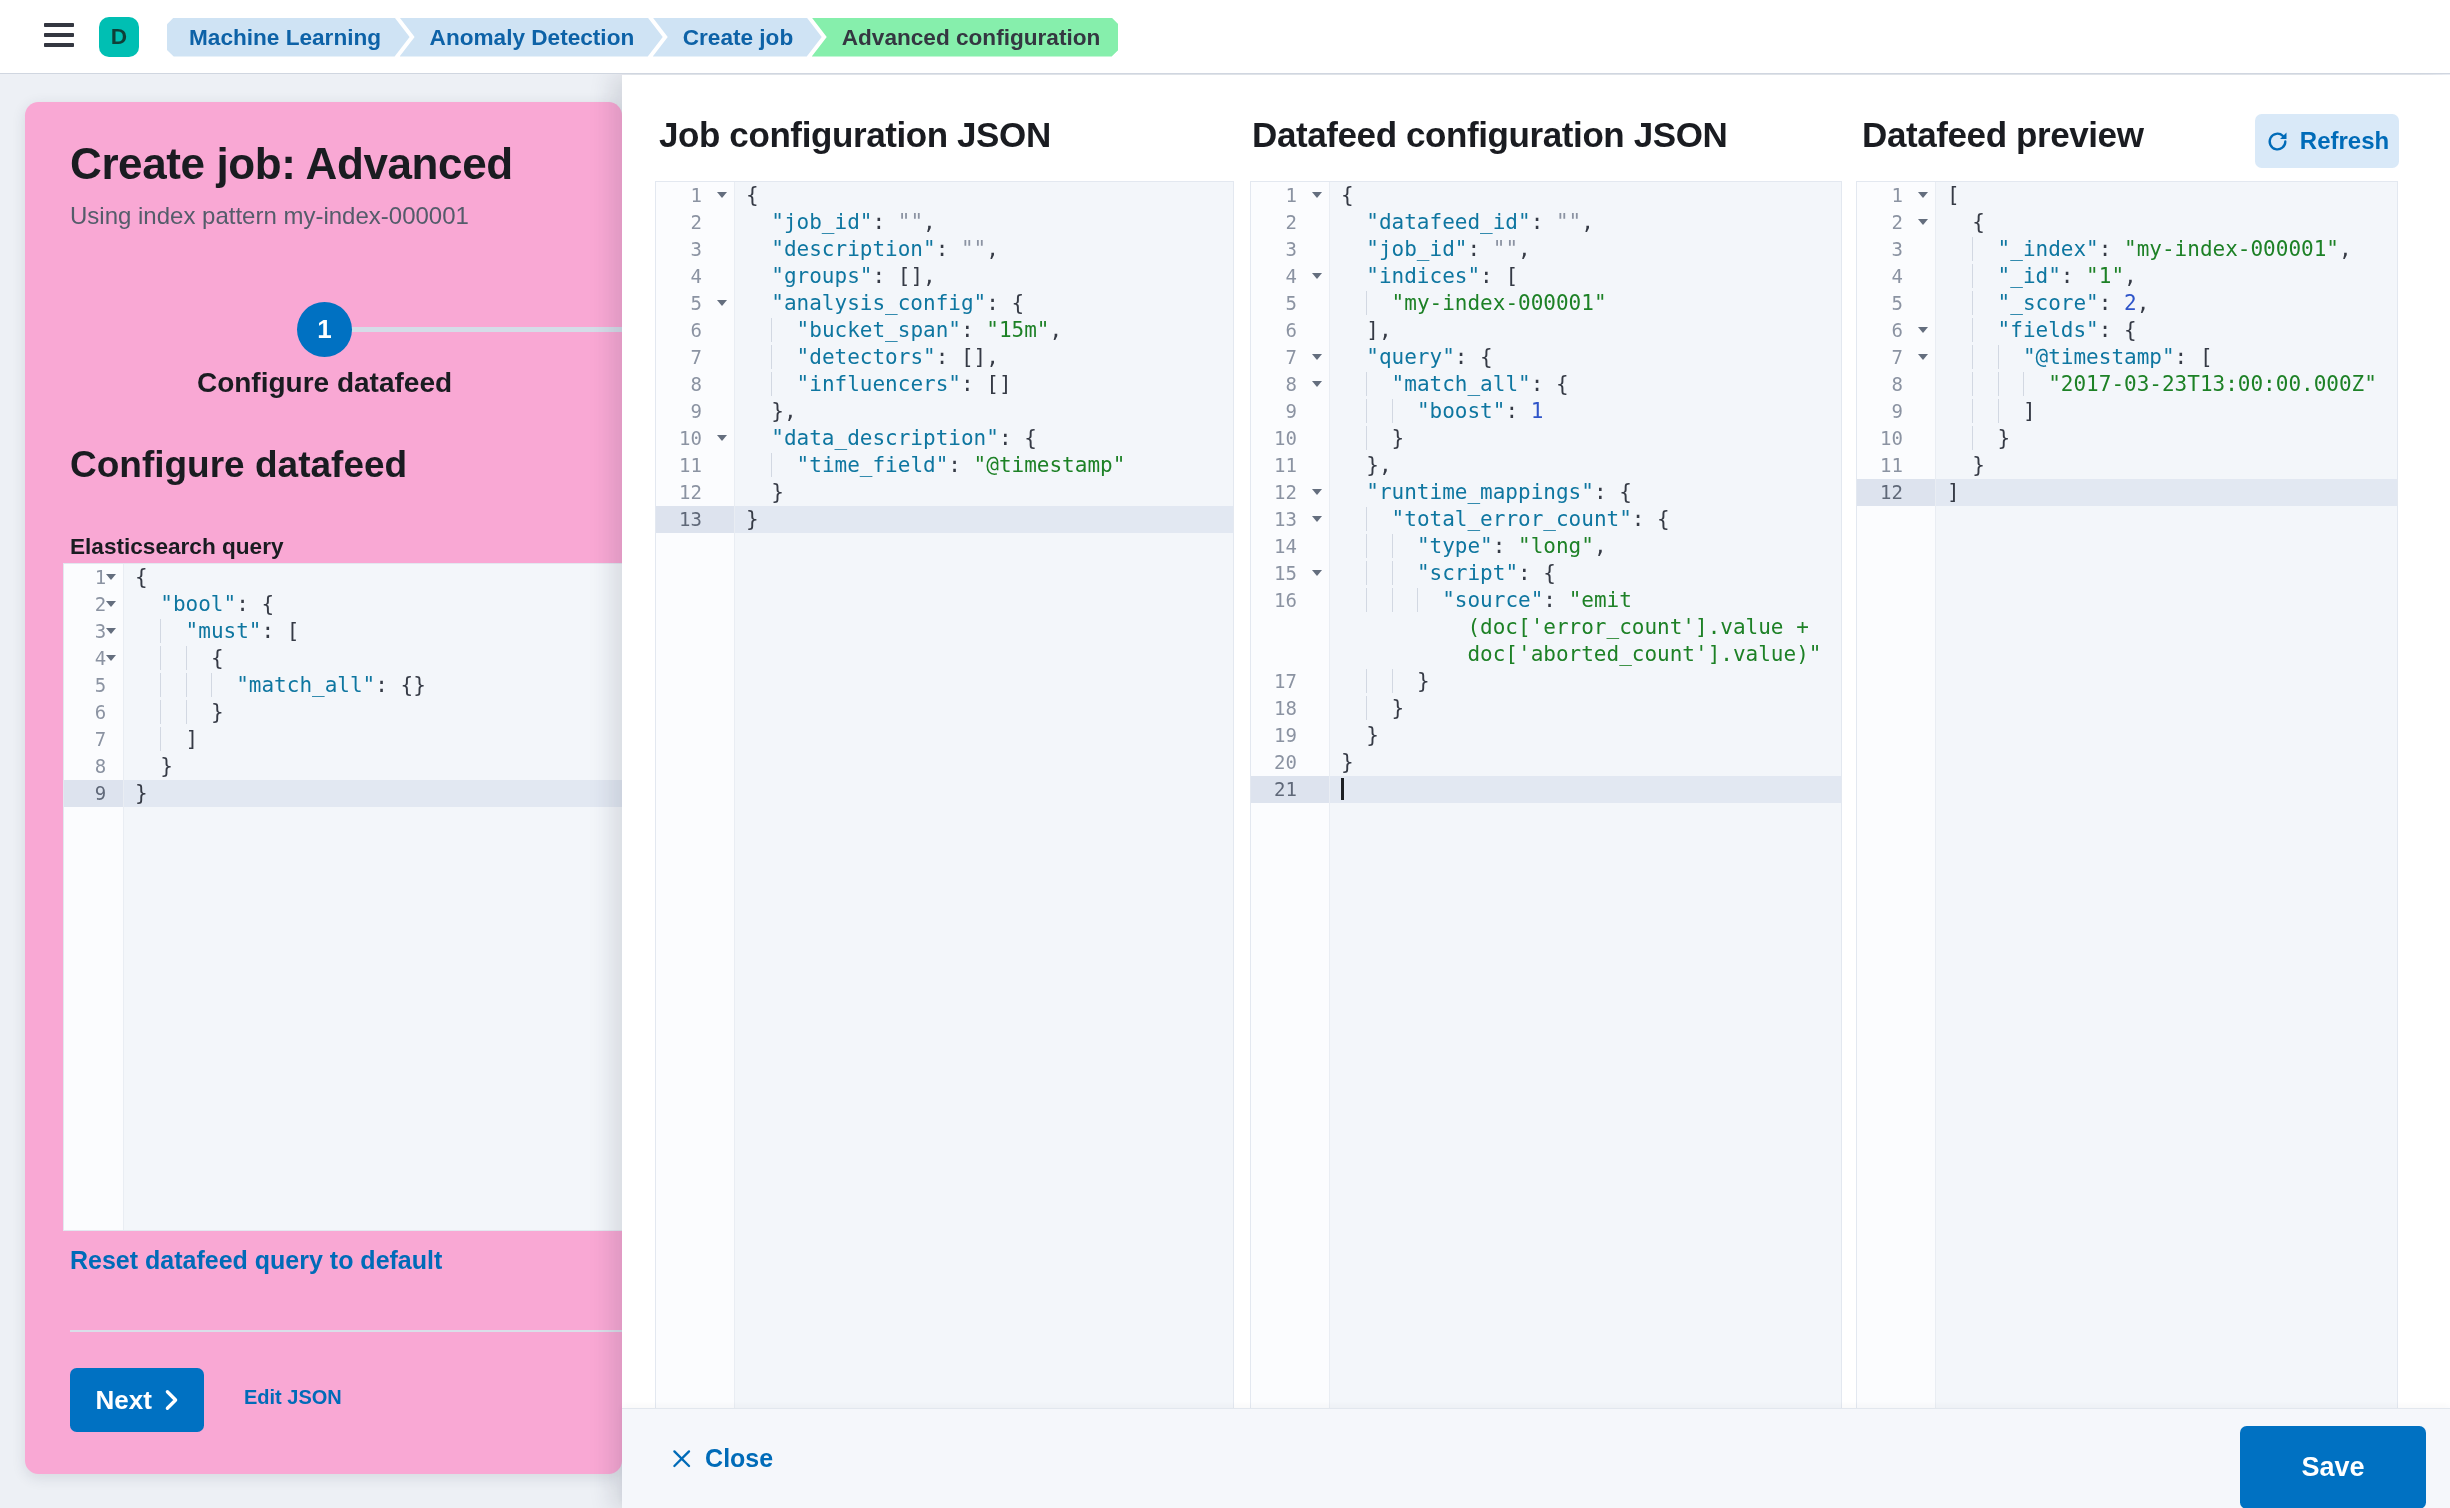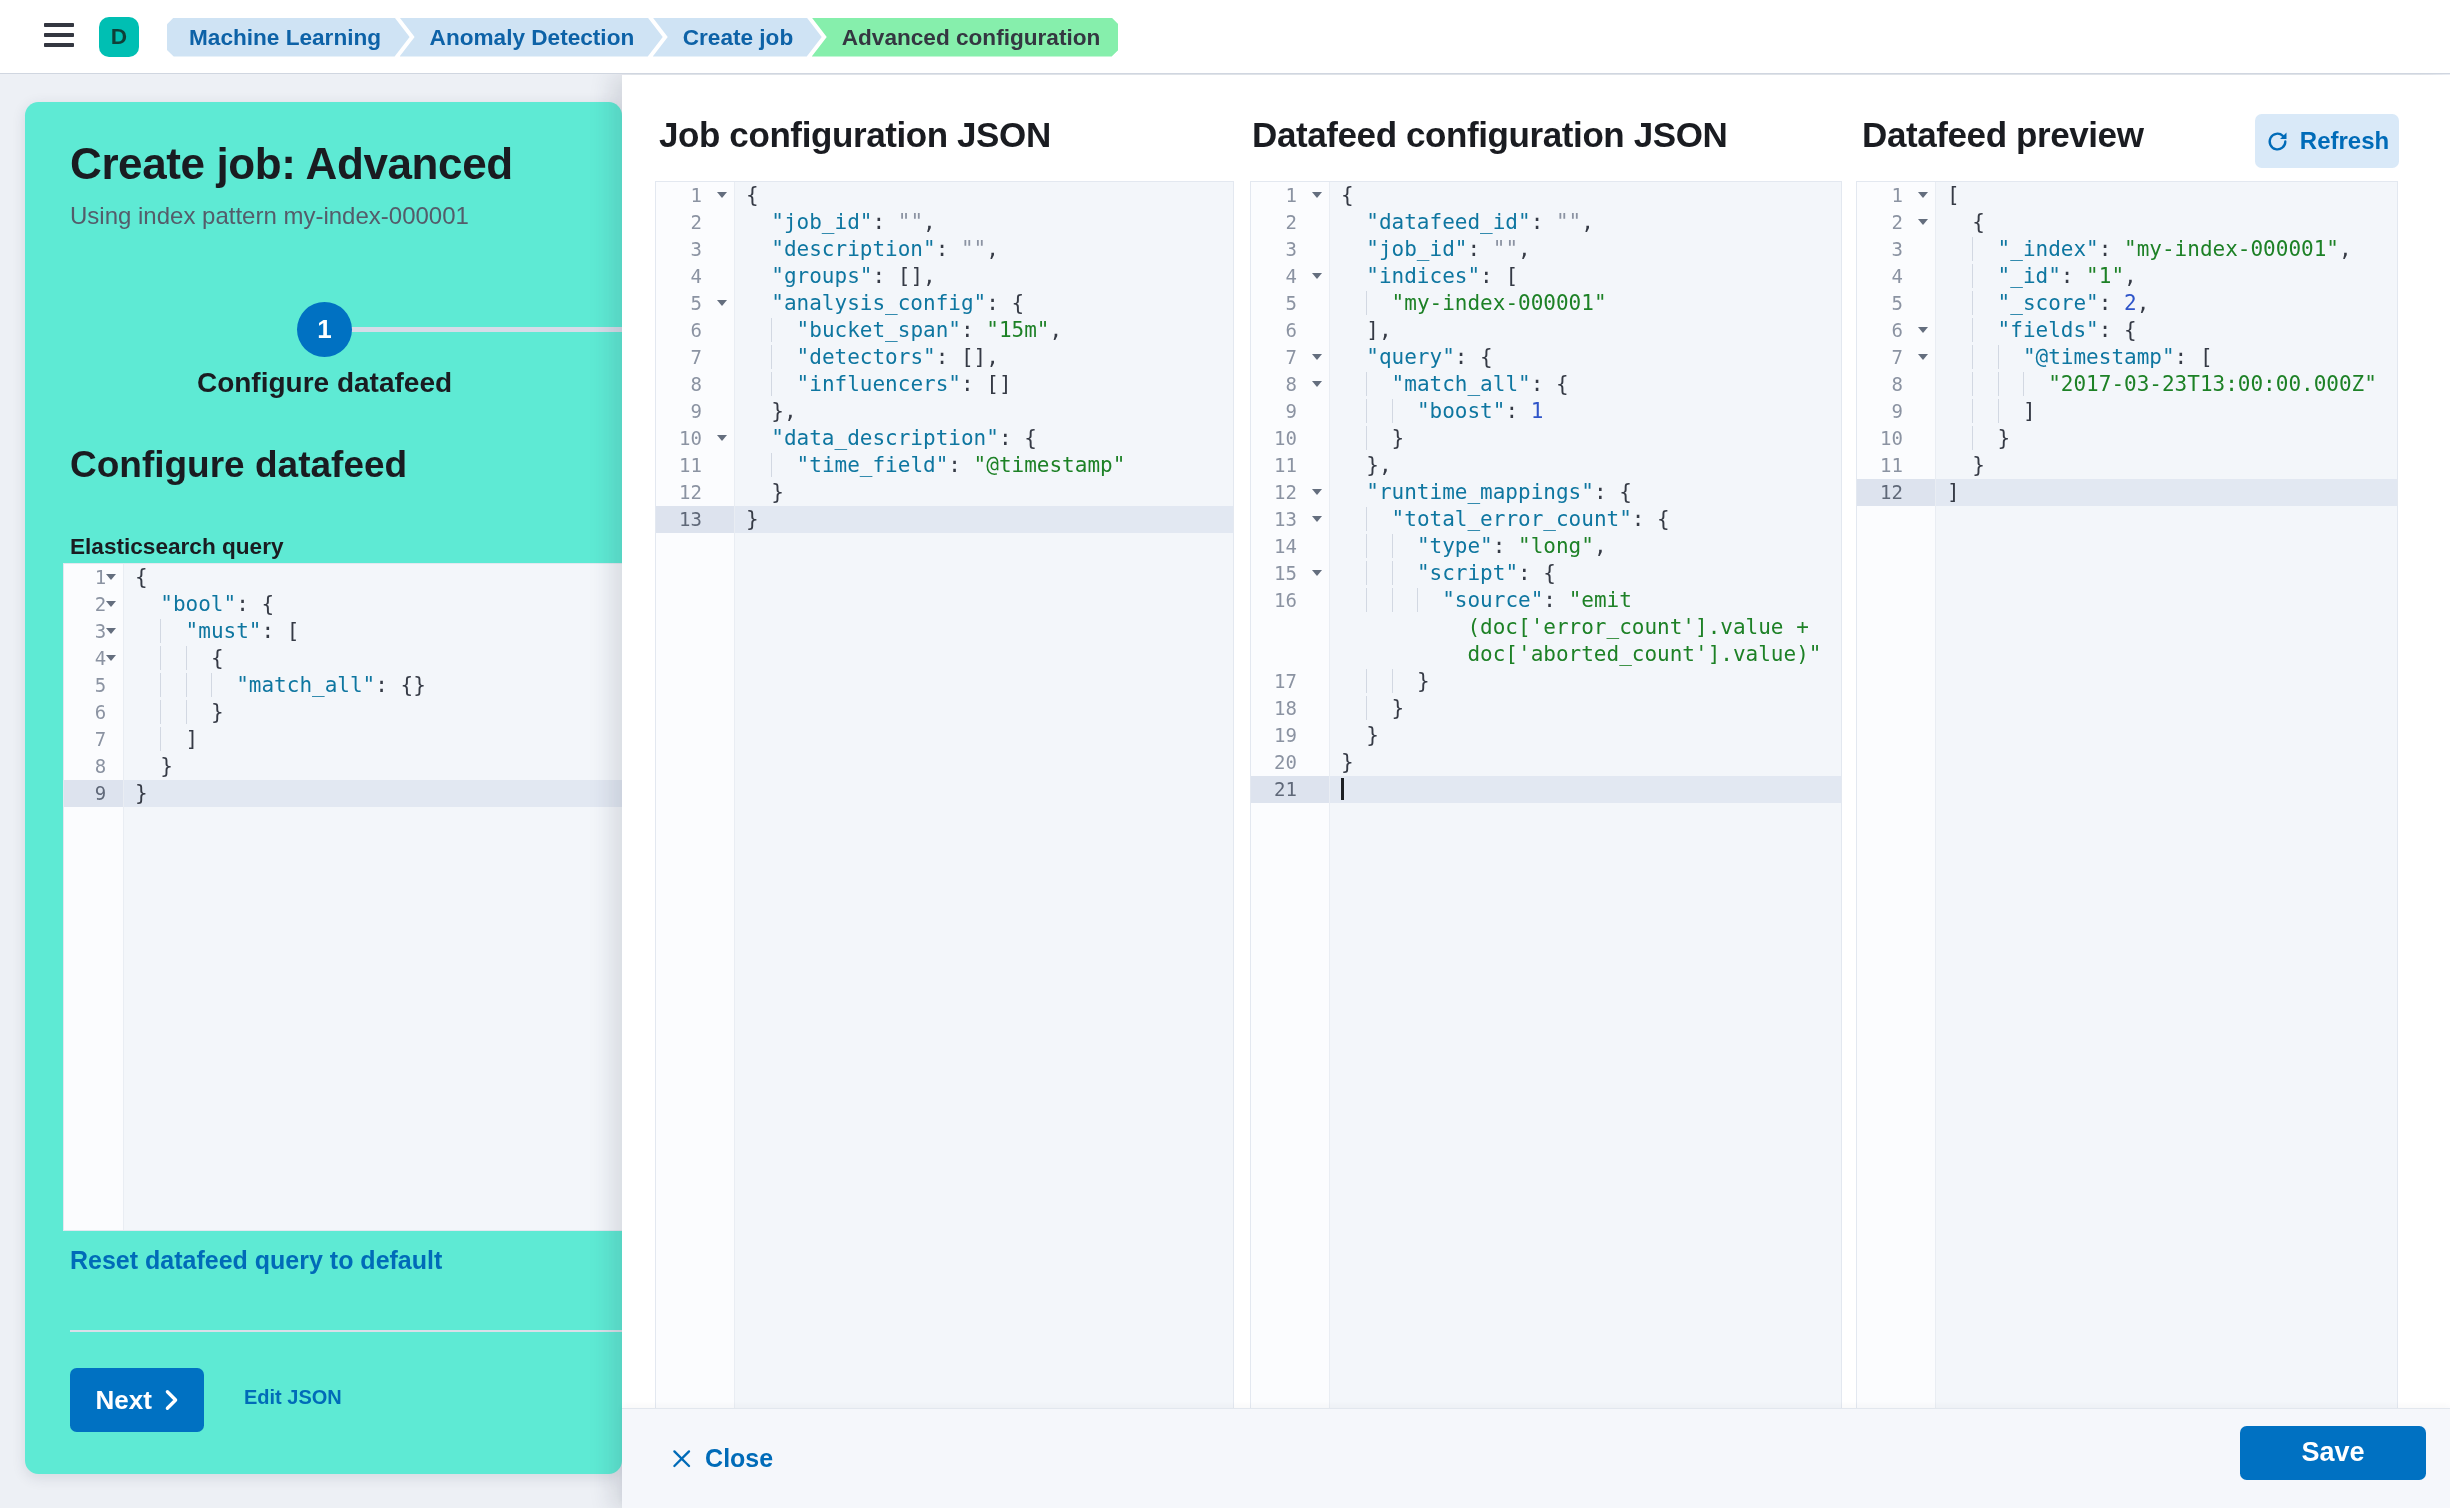--- a/index.html
+++ b/index.html
@@ -20,21 +20,21 @@
   .crumb { height:39px; line-height:39px; font-size:22.6px; font-weight:600; color:#0d62a7;
            background:#cfe3f4; padding:0 28.5px 0 30px; white-space:nowrap;
            clip-path:polygon(0 0, calc(100% - 15px) 0, 100% 50%, calc(100% - 15px) 100%, 0 100%, 15px 50%); }
   .crumb + .crumb { margin-left:-10px; }
   .crumb.first { padding-left:22px;
            clip-path:polygon(0 6.7px, 6.7px 0, calc(100% - 15px) 0, 100% 50%, calc(100% - 15px) 100%, 6.7px 100%, 0 calc(100% - 6.7px)); }
   .crumb.last { background:#86efac; color:#343741; padding-right:18px;
            clip-path:polygon(15px 50%, 0 0, calc(100% - 6.7px) 0, 100% 6.7px, 100% calc(100% - 6.7px), calc(100% - 6.7px) 100%, 0 100%); }
 
   
-  .panel { position:absolute; left:25px; top:102px; width:597px; height:1372px; background:#5eead4;
+  .panel { position:absolute; left:25px; top:102px; width:597px; height:1372px; background:#f9a8d4;
            border-radius:13.4px; box-shadow:0 3.3px 13.4px rgba(40,50,70,.12); z-index:5; overflow:hidden; }
   .panel-title { position:absolute; left:45px; top:37px; font-size:44px; font-weight:700; letter-spacing:-0.4px; }
   .panel-sub { position:absolute; left:45px; top:100px; font-size:24px; color:#545c6a; }
   .step-line { position:absolute; left:300px; right:0; top:225px; height:5px; background:#d5dce8; }
   .step-circle { position:absolute; left:272px; top:200px; width:55px; height:55px; border-radius:50%;
            background:#0071c2; color:#fff; font-size:26px; font-weight:700;
            display:flex; align-items:center; justify-content:center; z-index:2; }
   .step-label { position:absolute; left:132px; top:265px; width:335px; text-align:center;
            font-size:28px; font-weight:700; }
   .section-heading { position:absolute; left:45px; top:342px; font-size:37px; font-weight:700; }
@@ -54,21 +54,21 @@
   .col-title { position:absolute; top:40px; font-size:35px; font-weight:700; letter-spacing:-0.4px; }
   .ct1 { left:37px; } .ct2 { left:630px; } .ct3 { left:1240px; }
   .refresh-btn { position:absolute; left:1633px; top:39px; width:144px; height:54px; border:none;
             border-radius:6.7px; background:#d9e9f8; color:#006bb8; font-size:24px; font-weight:700;
             font-family:"Liberation Sans",sans-serif; display:flex; align-items:center; justify-content:center;
             gap:10px; cursor:pointer; }
   .footer { position:absolute; left:0; right:0; top:1333px; height:100px; background:#f5f7fb;
             border-top:0.8px solid #e2e7ee; box-shadow:0 -2.5px 6.7px rgba(40,50,70,.04); }
   .close-btn { position:absolute; left:48px; top:0; height:100%; display:flex; align-items:center;
             gap:11.7px; color:#006bb8; font-size:25px; font-weight:600; cursor:pointer; background:none; border:none; }
-  .save-btn { position:absolute; right:24px; top:16.7px; width:186px; height:54px; font-size:27px; }
+  .save-btn { position:absolute; right:24px; top:16.7px; width:186px; height:83px; font-size:27px; }
 
   
   .editor { position:absolute; display:flex; flex-direction:column; overflow:hidden;
             border:0.8px solid #e3e8f0; background:#f3f6fa; }
   .editor.es { left:38px; top:461px; width:559px; height:668px; border-right:none; }
   .editor.e1 { left:33px;  top:106px; width:579px; height:1228px; }
   .editor.e2 { left:628px; top:106px; width:592px; height:1228px; }
   .editor.e3 { left:1234px;top:106px; width:542px; height:1228px; }
   .row { display:flex; height:27px; line-height:27px; flex:none;
          font-family:"DejaVu Sans Mono", monospace; font-size:21px; }

